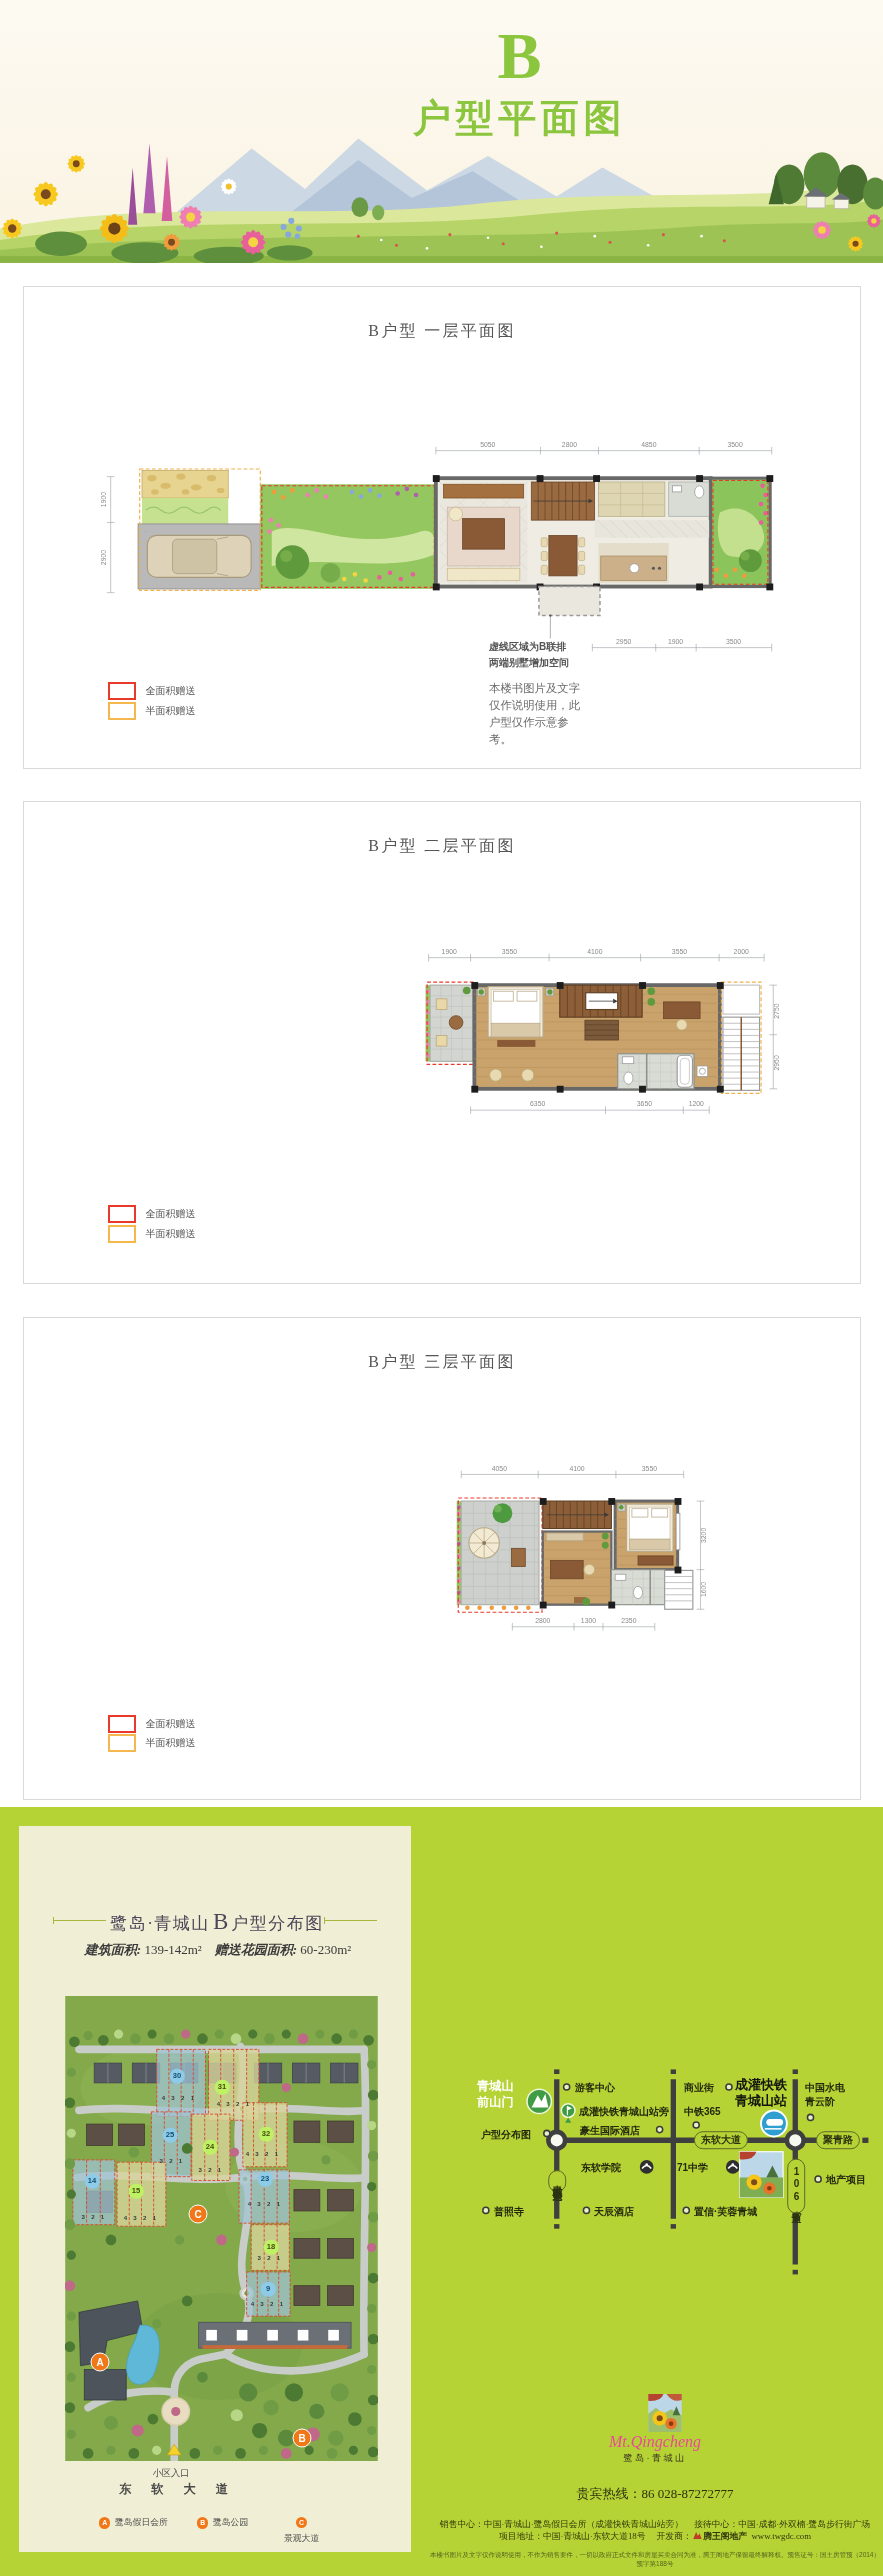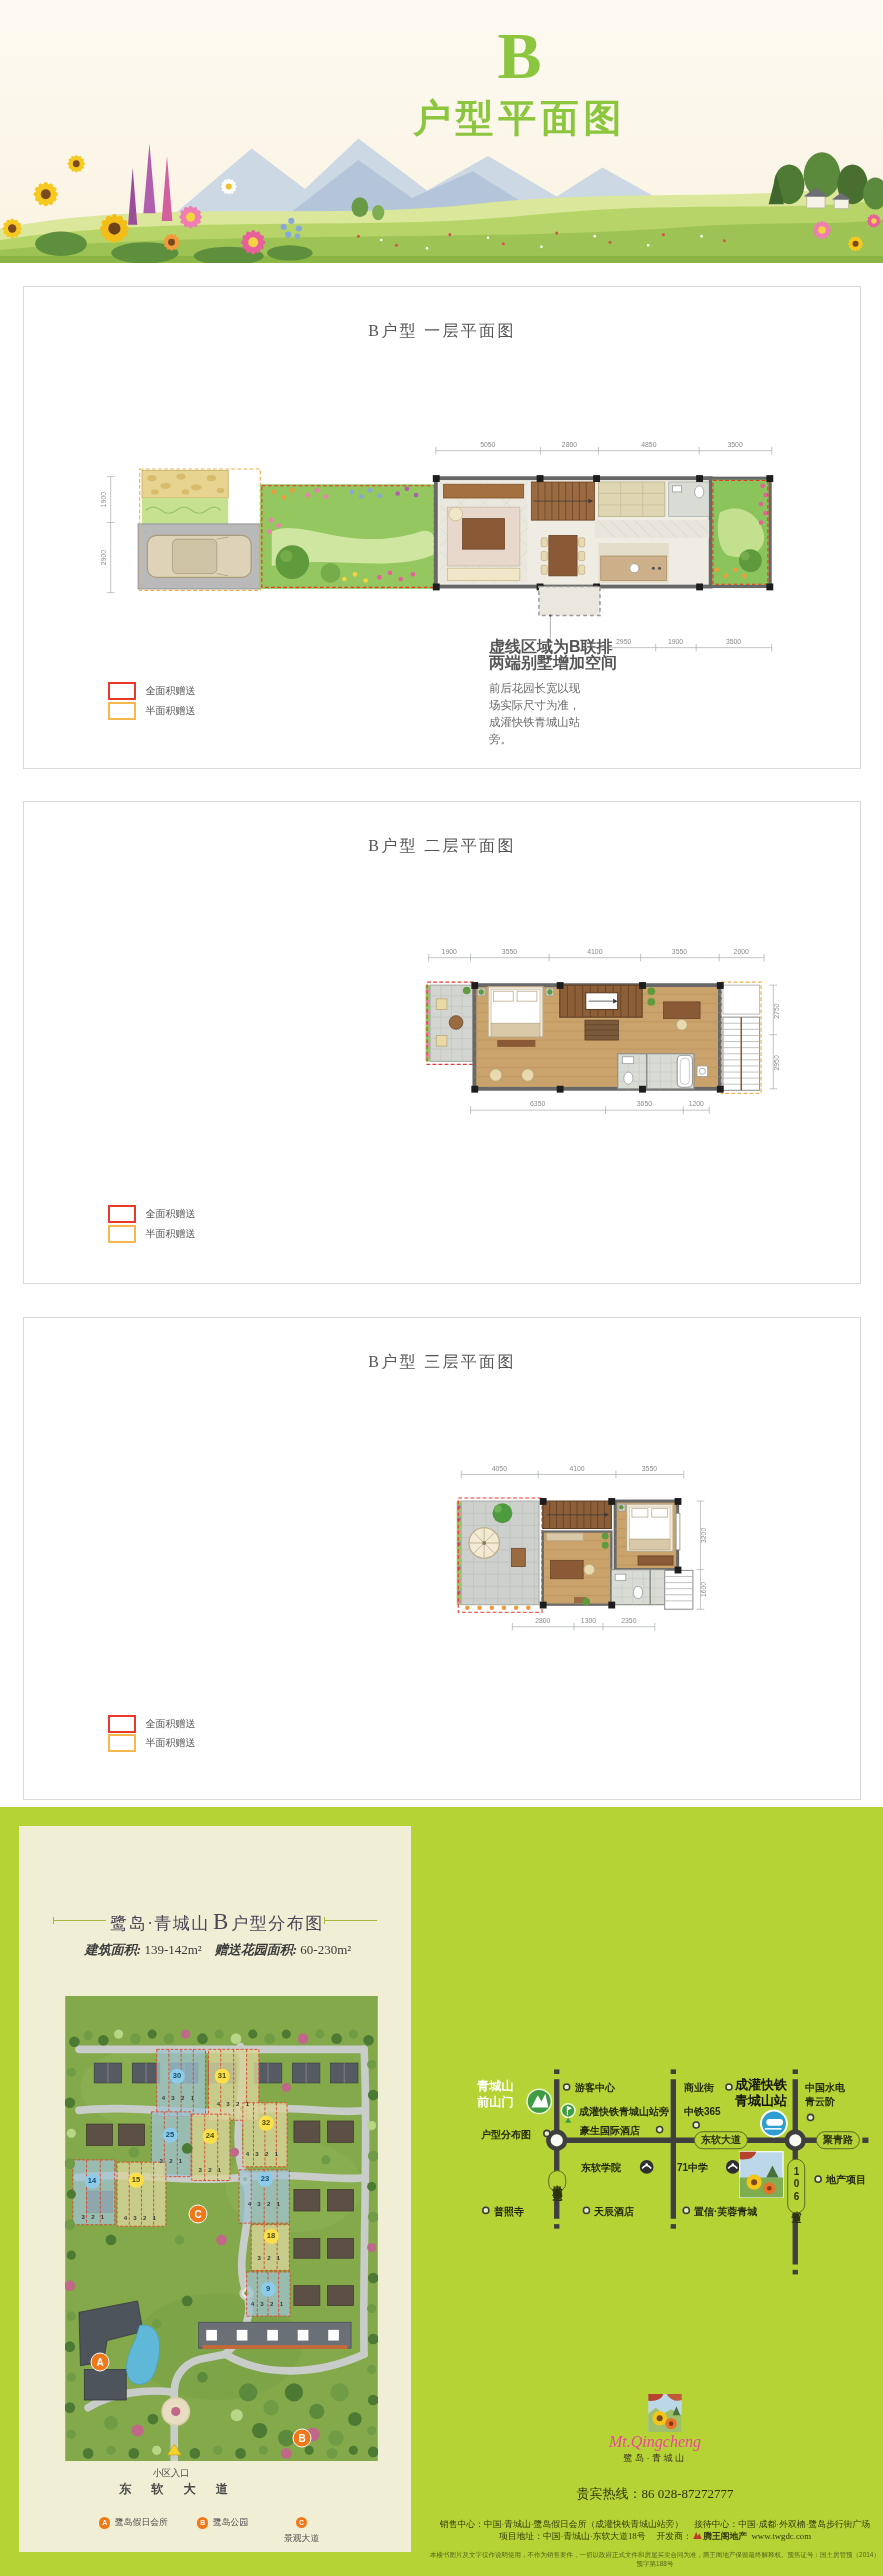--- a/index.html
+++ b/index.html
@@ -9,38 +9,38 @@
   .header{position:absolute;left:0;top:0;width:883px;height:263px;background:linear-gradient(#fdfaf2,#faf3e2);}
   .hdr-letter{position:absolute;left:0;top:18.3px;width:1007px;text-align:center;font-family:"Liberation Serif",serif;font-weight:bold;font-size:66px;color:#8cc63e;}
   .hdr-title{position:absolute;left:0;top:93px;width:1007px;text-align:center;font-size:38px;font-weight:bold;color:#8cc63e;letter-spacing:4.6px;}
   
   .panel{position:absolute;left:23px;width:836px;background:#fff;border:0.8px solid #d9d9d9;}
   .panel-title{position:absolute;left:0;top:34px;width:100%;text-align:center;font-family:"Liberation Serif",serif;font-size:16px;color:#555;letter-spacing:2.3px;}
   .legend-row{position:absolute;display:flex;align-items:center;gap:9.2px;}
   .sw{width:24.4px;height:13.7px;background:#fff;border:2.3px solid #e8392b;}
   .sw.yellow{border-color:#f5b84f;}
   .legend-label{font-size:10px;color:#555;}
-  .note-bold{font-size:16px;font-weight:bold;color:#555;line-height:16px;}
+  .note-bold{font-size:10px;font-weight:bold;color:#555;line-height:16px;}
   .note-body{font-size:11.4px;color:#6a6a6a;line-height:17px;width:92px;margin-top:9.2px;}
   svg text.dim{font:9px "Liberation Sans",sans-serif;fill:#8a8a8a;}
   
   .green-sec{position:absolute;left:0;top:1807px;width:883px;height:769px;background:#b5d334;}
   .cream{position:absolute;left:19px;top:1826px;width:392px;height:726px;background:#f0eed4;}
   .sp-title{position:absolute;top:1909px;left:72px;width:290px;text-align:center;color:#4c4658;font-family:"Liberation Serif",serif;}
   .sp-title .brand{font-size:17px;letter-spacing:1.5px;}
   .sp-title .bletter{font-size:23px;font-family:"Liberation Serif",serif;}
   .sp-title .suffix{font-size:17px;letter-spacing:1.5px;}
   .sp-rule{position:absolute;top:1920px;height:0.8px;background:#a8b83c;width:53px;}
   .sp-rule:after{content:"";position:absolute;top:-3.1px;width:0.8px;height:6.9px;background:#a8b83c;}
   .sp-sub{position:absolute;top:1941px;left:50px;width:336px;text-align:center;font-family:"Liberation Serif",serif;font-style:italic;font-weight:bold;font-size:13px;color:#3a3a3a;}
   .sp-sub .val{font-style:normal;font-weight:normal;font-family:"Liberation Serif",serif;}
   .siteplan{position:absolute;left:65px;top:1996px;width:313px;height:465px;}
   .blk-badge{position:absolute;transform:translate(-50%,-50%);width:14.5px;height:14.5px;border-radius:50%;text-align:center;line-height:14.5px;font-size:7.6px;font-weight:bold;}
   .blk-badge.blue{background:#8ecbe8;color:#14506e;}
-  .blk-badge.yel{background:#fde047;color:#4c4c10;}
+  .blk-badge.yel{background:#bef264;color:#4c4c10;margin-top:11px;}
   .blk-units{position:absolute;transform:translate(-50%,-50%);font-size:6.1px;font-weight:bold;color:#3a3a3a;letter-spacing:2.3px;white-space:nowrap;}
   .mk{position:absolute;transform:translate(-50%,-50%);width:17px;height:17px;border-radius:50%;background:#f07818;color:#fff;text-align:center;line-height:17px;font-size:10px;font-weight:bold;border:1.5px solid #fff;}
   .sp-entr{position:absolute;top:2467px;left:114px;width:114px;text-align:center;font-size:9.2px;color:#4a4a4a;}
   .sp-road{position:absolute;top:2481px;left:46px;width:275px;text-align:center;font-size:12.2px;color:#4a4a4a;letter-spacing:20px;font-weight:bold;}
   .abc{position:absolute;top:2517px;display:flex;align-items:center;gap:4.6px;}
   .abc .dot{width:11.4px;height:11.4px;border-radius:50%;background:#f07818;color:#fff;font-size:6.9px;font-weight:bold;text-align:center;line-height:11.4px;}
   .abc .lbl{font-size:8.8px;color:#4a4a4a;}
   
   .map{position:absolute;left:431px;top:2028px;width:442px;height:252px;}
   .map .lab{position:absolute;font-size:10px;font-weight:bold;color:#23290f;white-space:nowrap;}
@@ -383,21 +383,21 @@
           <line x1="880" y1="267" x2="880" y2="277"></line>
       </g>
       <text class="dim" x="686" y="267" text-anchor="middle">2950</text>
       <text class="dim" x="754" y="267" text-anchor="middle">1900</text>
       <text class="dim" x="830" y="267" text-anchor="middle">3500</text>
     </svg>
 
     <div class="abs" style="left:465px;top:352px;">
       <div class="note-bold">虚线区域为B联排</div>
       <div class="note-bold">两端别墅增加空间</div>
-      <div class="note-body">前后花园长宽以现场实际尺寸为准，成灌快铁青城山站旁。</div>
+      <div class="note-body">本楼书图片及文字仅作说明使用，此户型仅作示意参考。</div>
     </div>
 
     <div class="legend-row" style="left:84px;top:395px;">
       <div class="sw"></div>
       <div class="legend-label">全面积赠送</div>
     </div>
     <div class="legend-row" style="left:84px;top:415px;">
       <div class="sw yellow"></div>
       <div class="legend-label">半面积赠送</div>
     </div>

